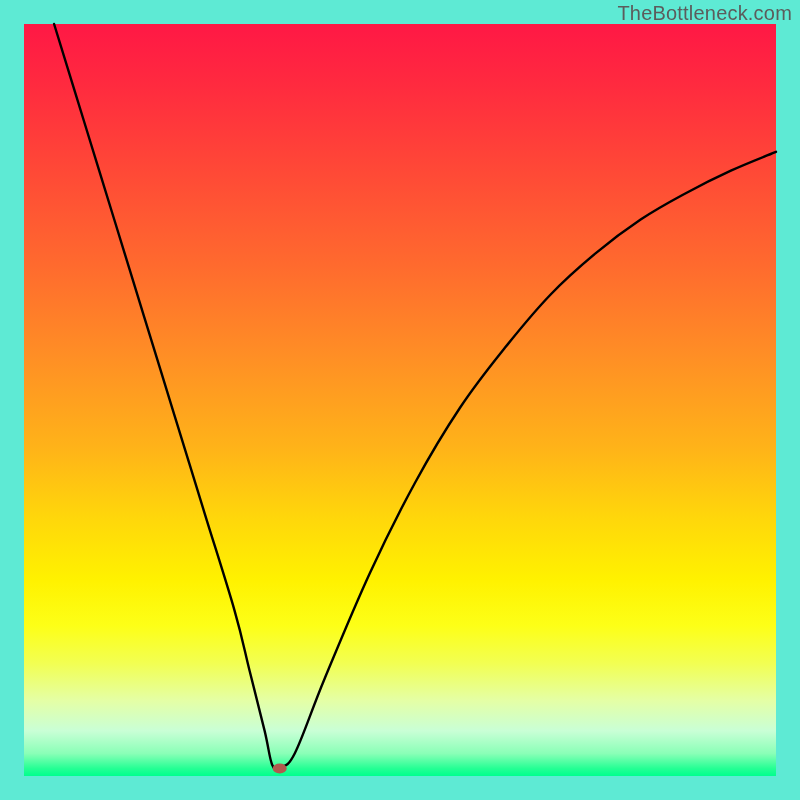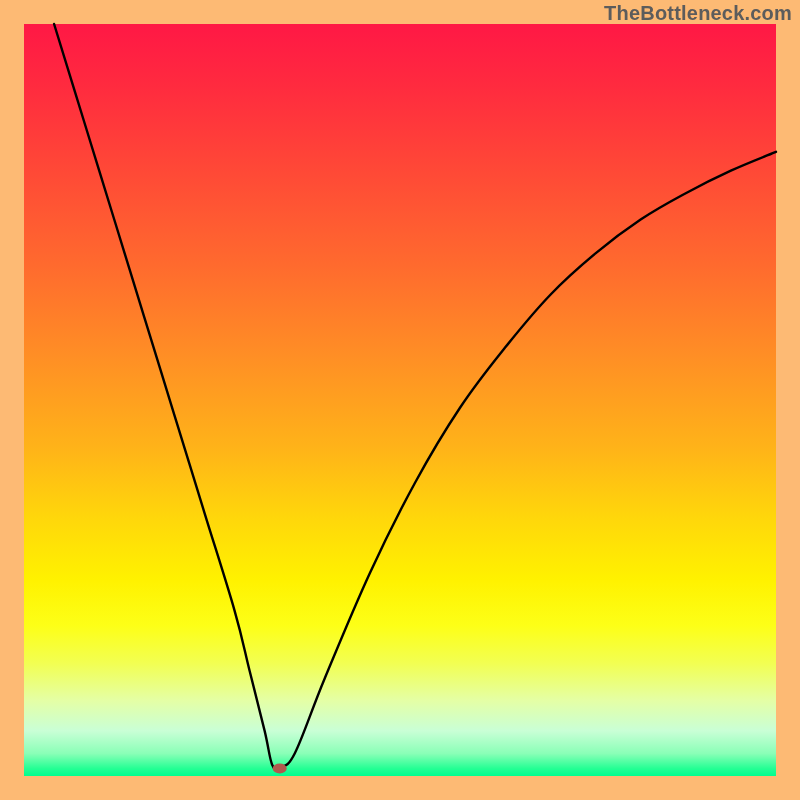--- a/index.html
+++ b/index.html
@@ -1,22 +1,21 @@
 <!DOCTYPE html>
 <html><head>
 <meta charset="utf-8">
 <style>
   * { margin: 0; padding: 0; box-sizing: border-box; }
   html, body { width: 800px; height: 800px; overflow: hidden; background: #000; }
   .frame {
     position: relative;
     width: 800px;
     height: 800px;
-    background: #fdba74;
-    font-weight: bold;
+    background: #5eead4;
   }
   .plot-area {
     position: absolute;
     left: 24px;
     top: 24px;
     width: 752px;
     height: 752px;
     background: linear-gradient(to bottom,
       #ff1845 0%,
       #ff2a3f 8%,

